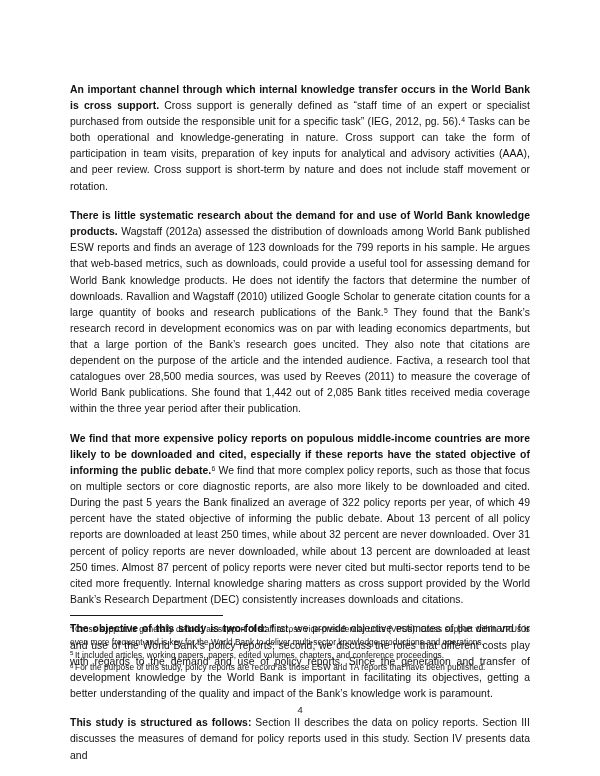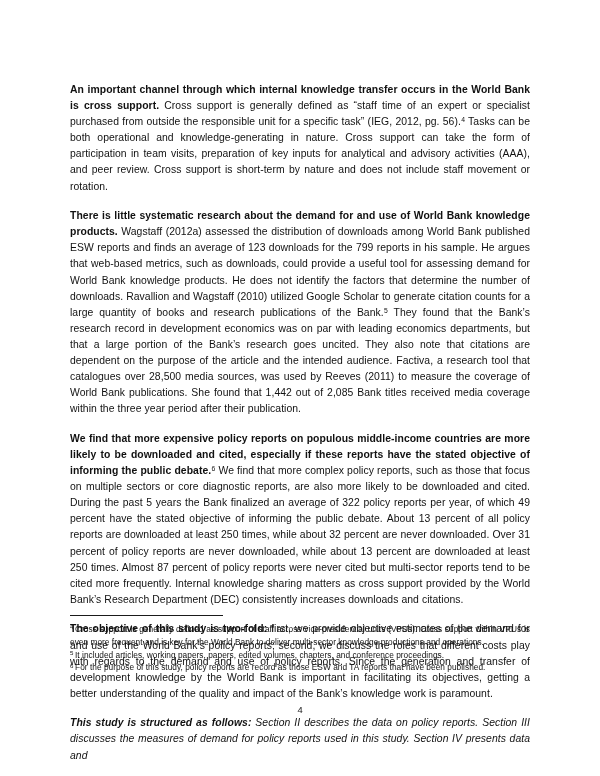--- a/index.html
+++ b/index.html
@@ -32,21 +32,20 @@
     margin: 0 0 13.5px 0;
     font-size: 10.4px;
     line-height: 16.1px;
     text-align: justify;
     text-justify: inter-word;
     letter-spacing: 0.005em;
     word-spacing: 0.01em;
   }
   p.para:last-child {
     margin-bottom: 0;
-    font-style: italic;
   }
   .lead {
     font-weight: bold;
   }
   sup.fn-ref {
     font-size: 6.8px;
     vertical-align: 0.42em;
     line-height: 0;
     font-weight: normal;
     padding-left: 0.3px;

